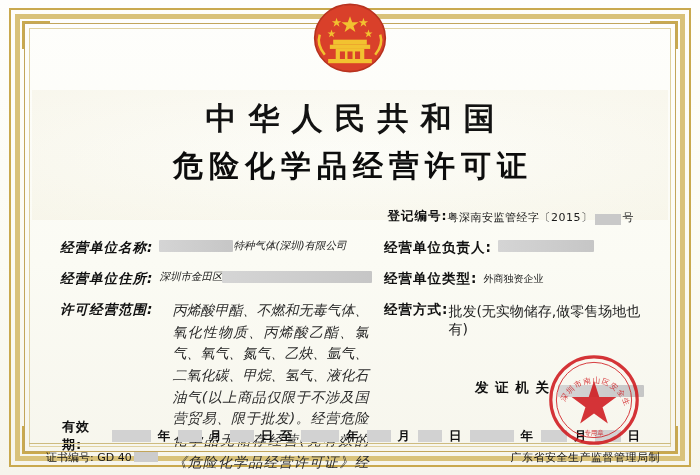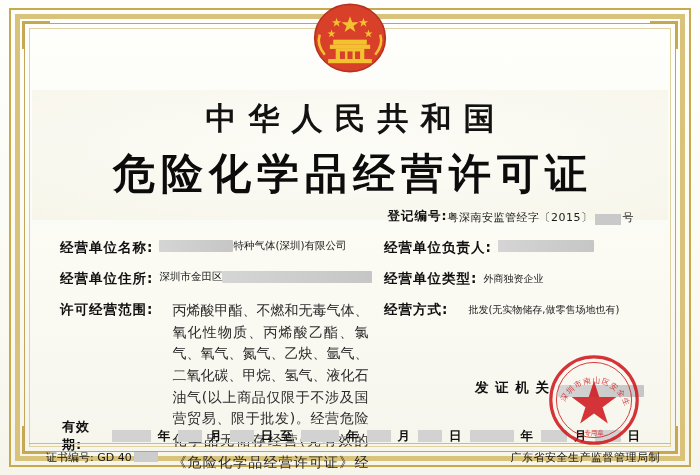--- a/index.html
+++ b/index.html
@@ -105,21 +105,21 @@
     text-indent: 12px;
   }
 
   .title-main {
     position: absolute;
     top: 146px;
     left: 0;
     right: 0;
     text-align: center;
     font-family: "DejaVu Serif", "Liberation Serif", serif;
-    font-size: 42px;
+    font-size: 30px;
     font-weight: 700;
     letter-spacing: 6px;
     color: #0c0c0c;
     text-indent: 6px;
   }
 
   .reg-line {
     position: absolute;
     top: 208px;
     right: 66px;
@@ -154,20 +154,21 @@
   }
   .row {
     display: flex;
     align-items: flex-start;
     margin-bottom: 12px;
   }
   .col-left {
     width: 324px;
     display: flex;
     align-items: flex-start;
+    font-style: italic;
   }
   .col-right {
     flex: 1;
     display: flex;
     align-items: flex-start;
   }
   .flabel {
     font-size: 13.5px;
     font-weight: 700;
     color: #101010;
@@ -197,22 +198,22 @@
   .scope-text {
     margin-left: 19px;
     font-size: 14px;
     line-height: 1.55;
     color: #2a2a2a;
     width: 196px;
     text-align: justify;
   }
 
   .mode-value {
-    margin-left: 20px;
-    font-size: 10px;
+    margin-left: 0;
+    font-size: 14px;
     color: #222;
     padding-top: 3px;
   }
 
   
   .issuer {
     position: absolute;
     right: 56px;
     top: 378px;
     display: flex;

